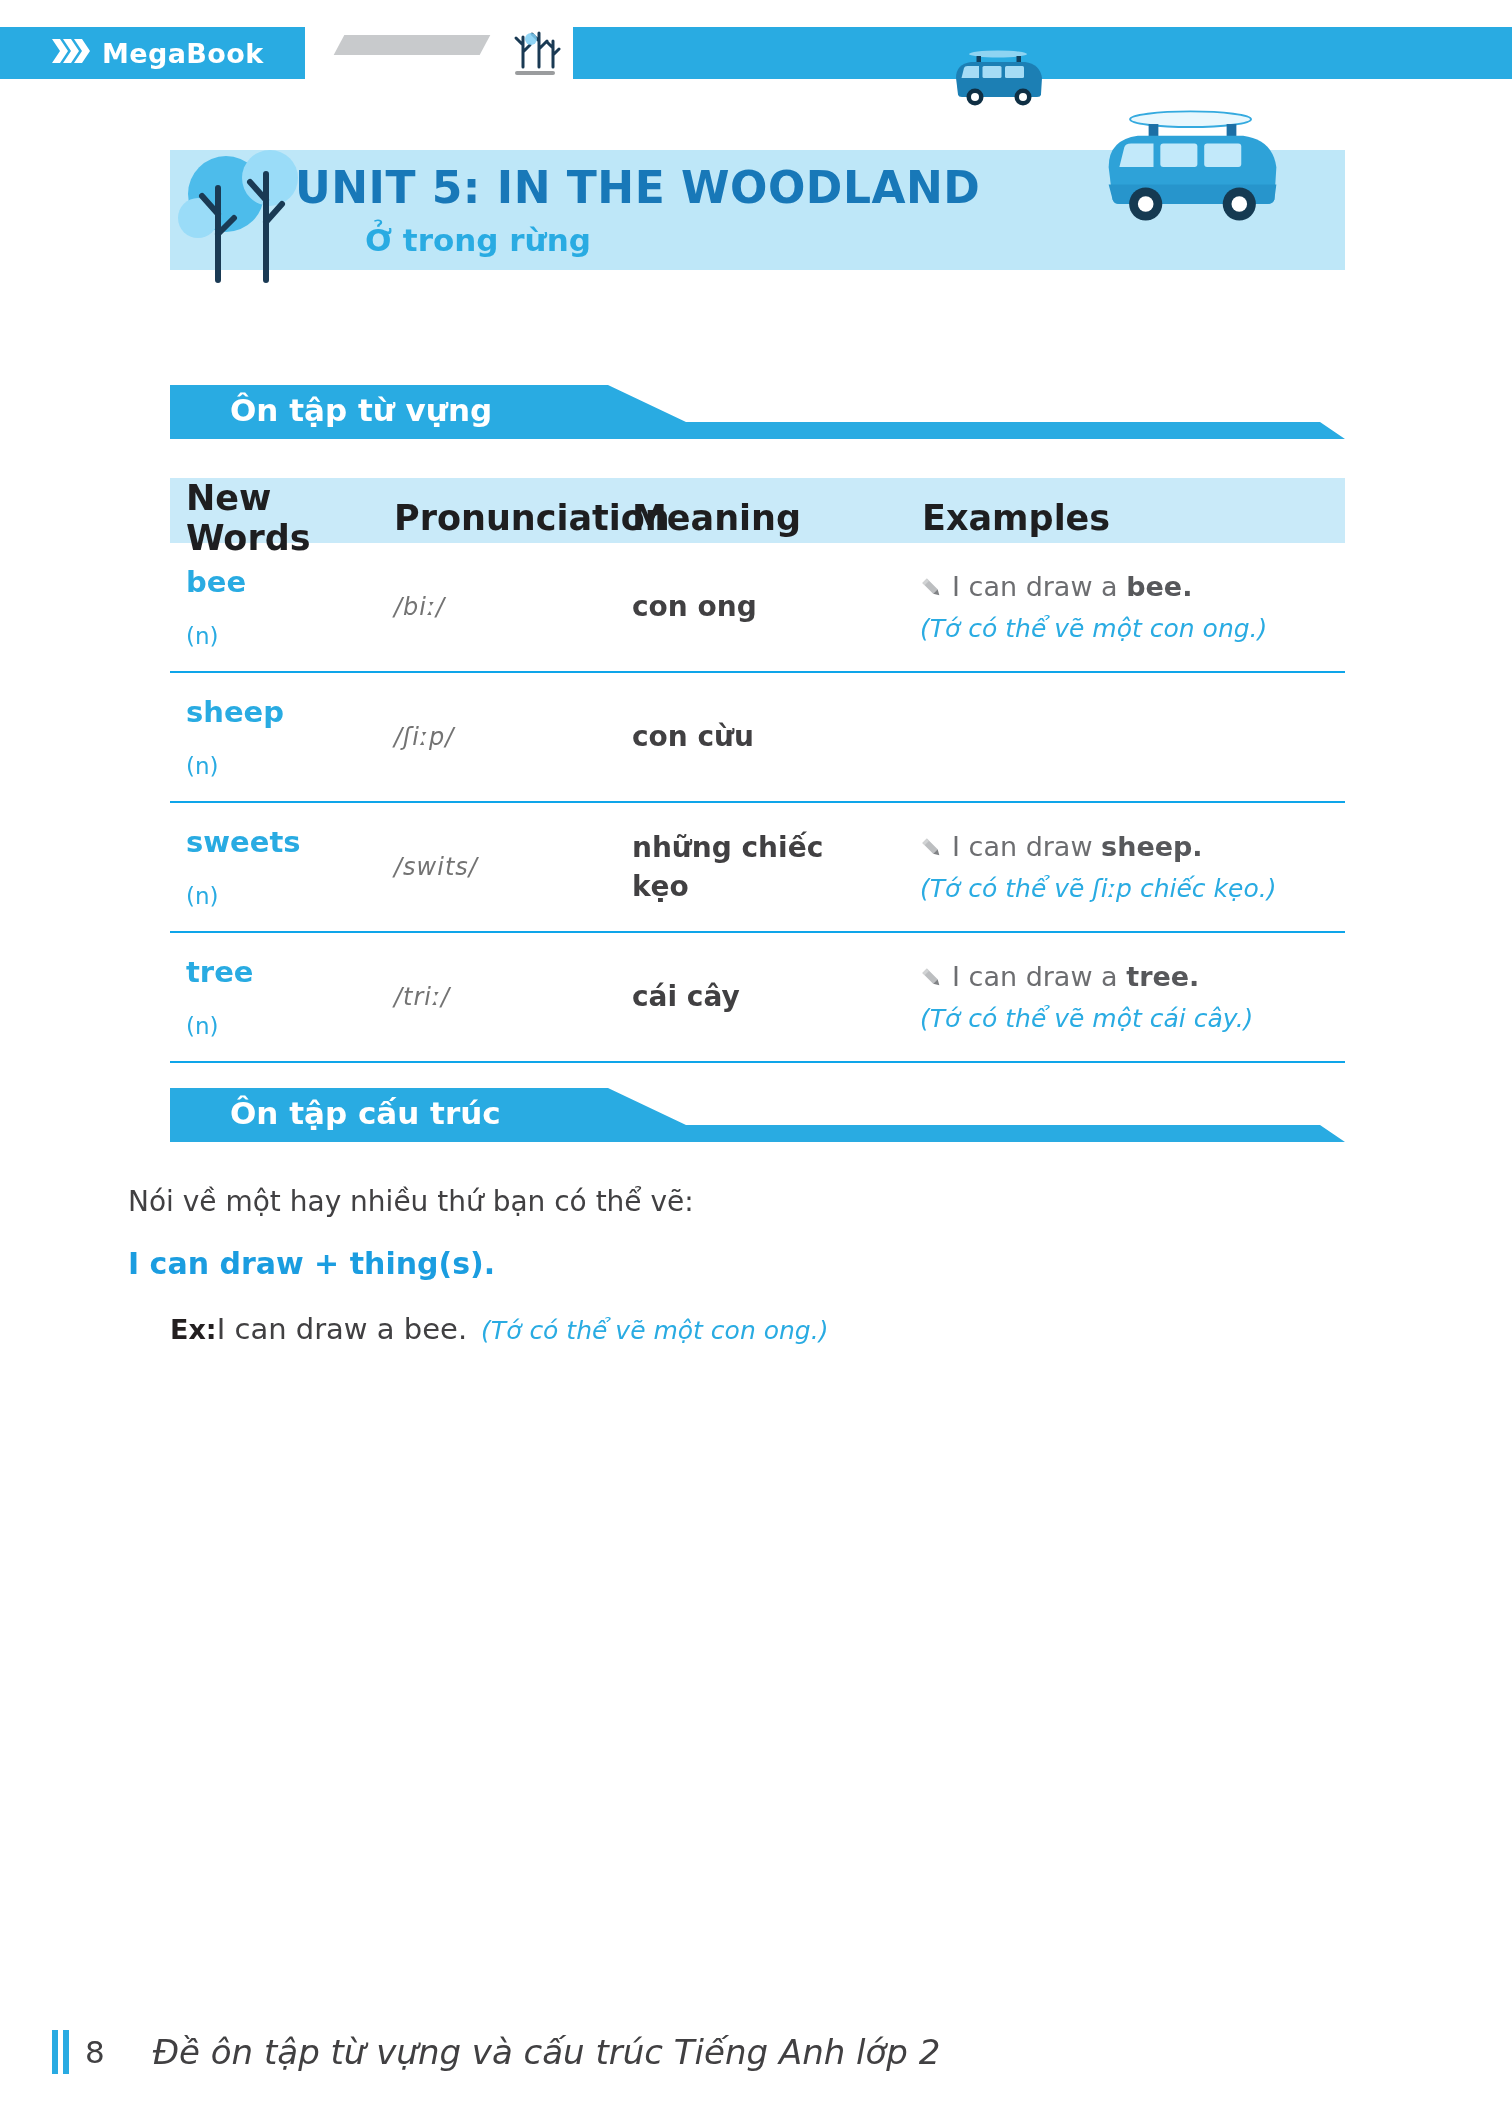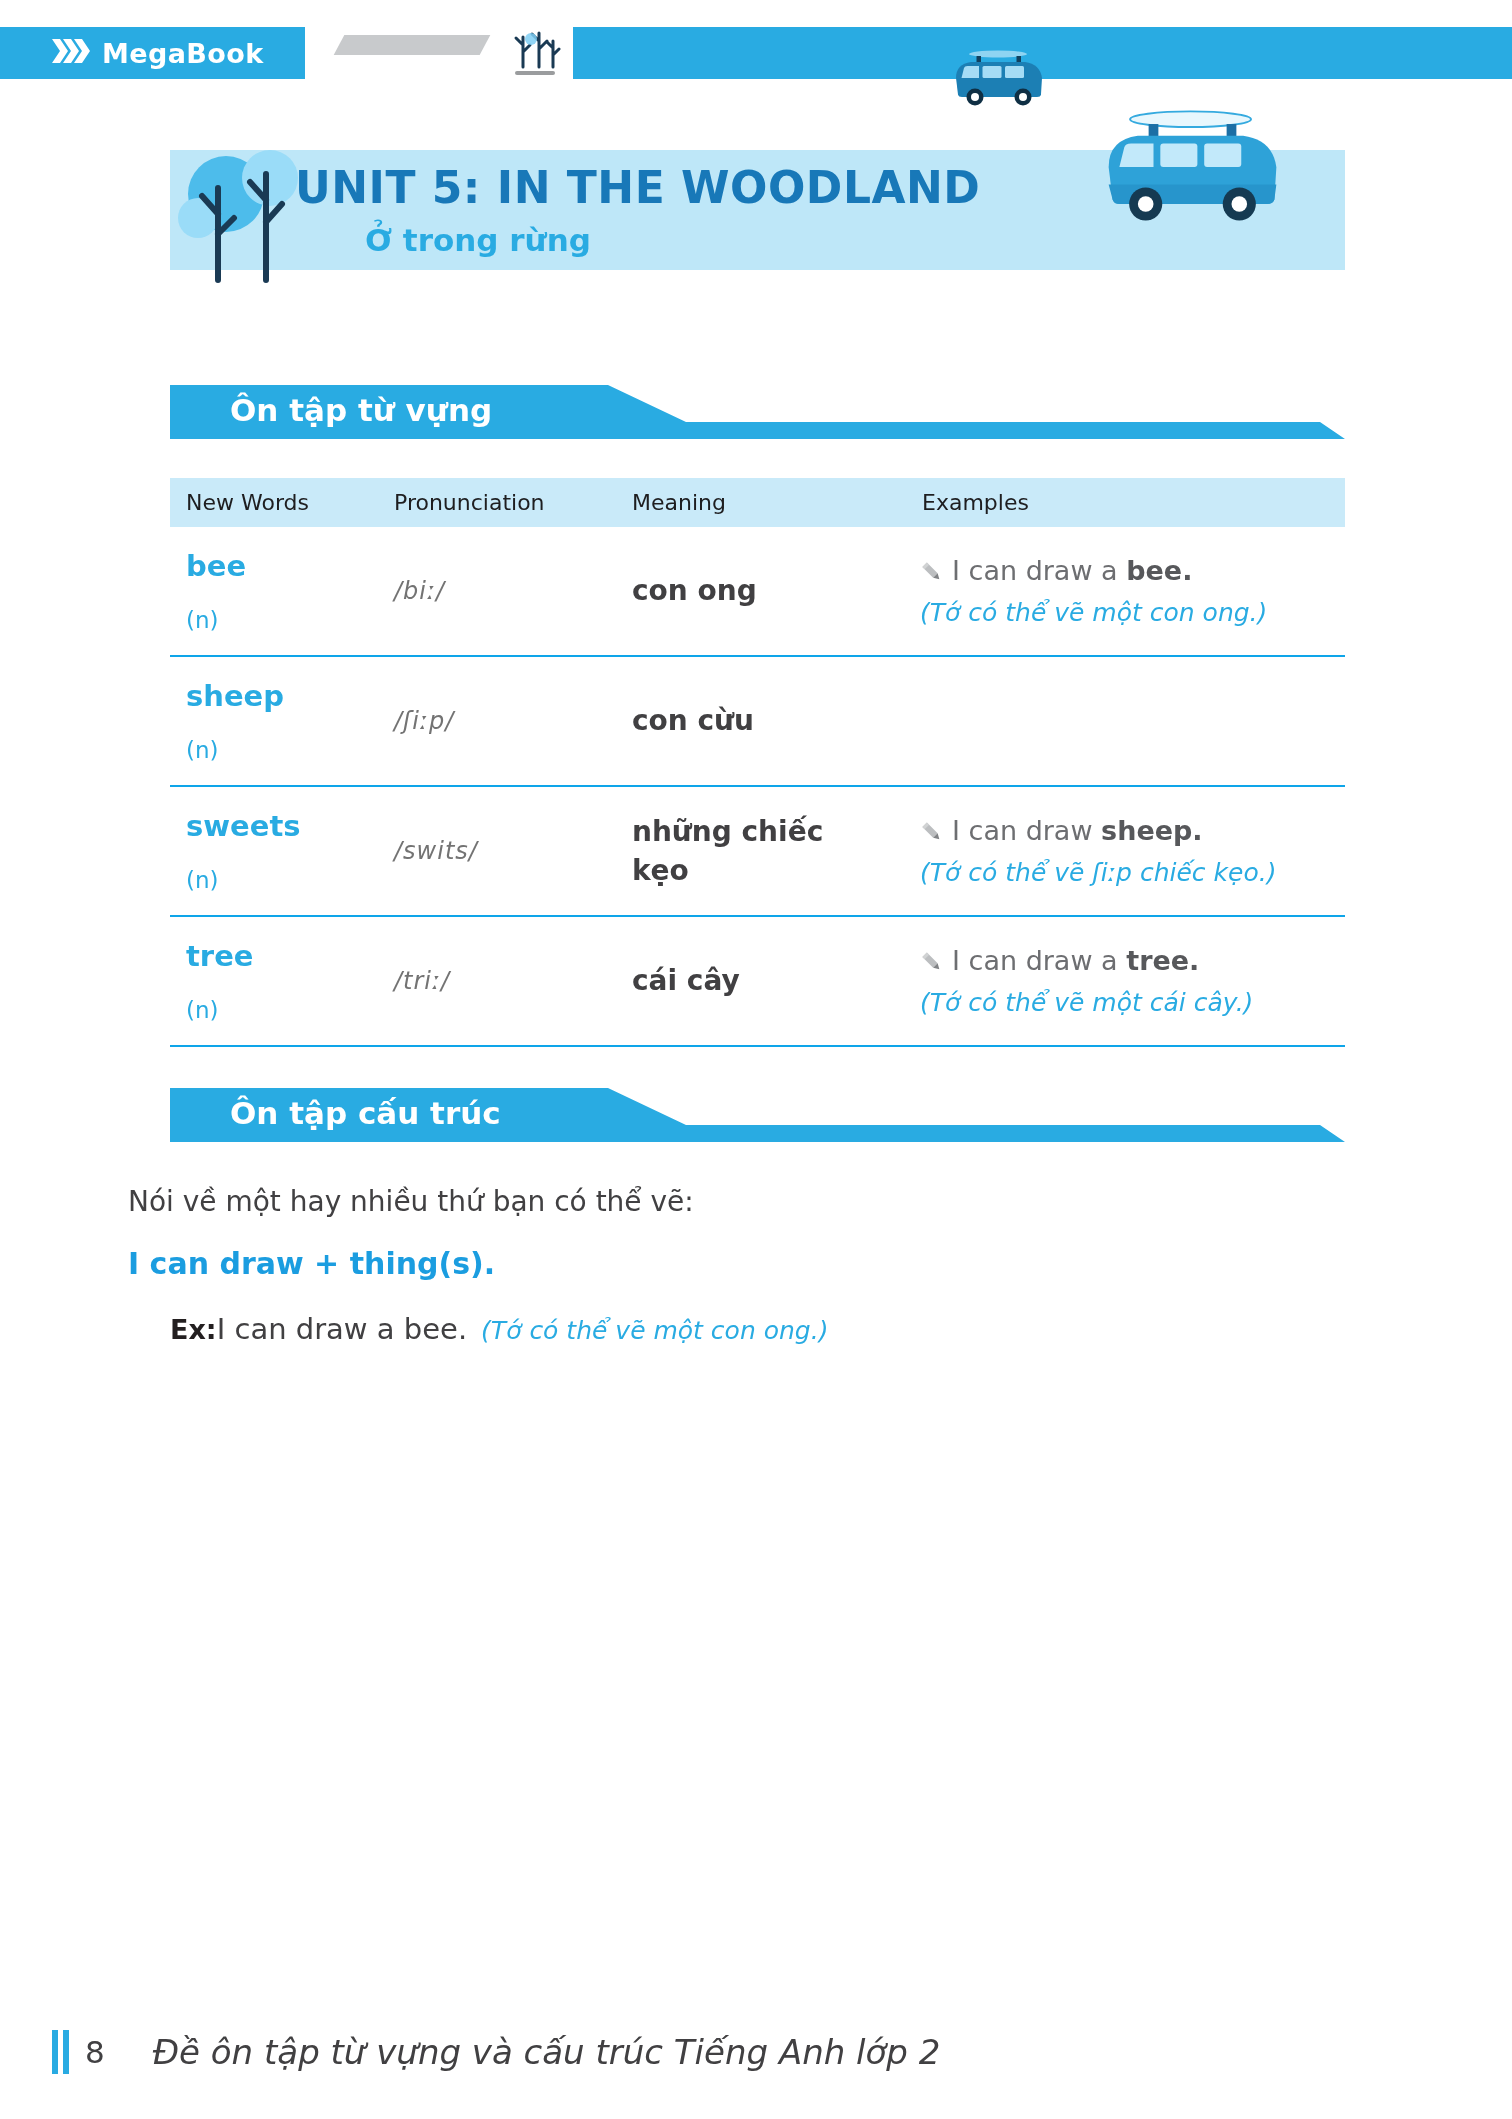--- a/index.html
+++ b/index.html
@@ -25,21 +25,21 @@
   
   .ribbon { position:absolute; left:170px; width:1175px; height:54px; background:#29ABE2;
     clip-path:polygon(0 0, 438px 0, 516px 37px, 1150px 37px, 1175px 54px, 0 54px); }
   .ribbon-label { padding-left:60px; line-height:50px; color:#ffffff; font-weight:700; font-size:31px; }
   .ribbon-vocab { top:385px; }
   .ribbon-structure { top:1088px; }
 
   
   .vocab-table { position:absolute; left:170px; top:478px; width:1175px; }
   .thead, .trow { display:grid; grid-template-columns:208px 238px 290px 1fr; }
-  .thead { background:#C9EAF9; height:49px; align-items:center; font-weight:400; font-size:22px; color:#1E1E20; }
+  .thead { background:#C9EAF9; height:65px; align-items:center; font-weight:700; font-size:35px; color:#1E1E20; }
   .thead > div { padding-left:16px; }
   .trow { border-bottom:2px solid #0ea5e9; padding:22px 0; align-items:center; }
   .c-word { display:flex; flex-direction:column; gap:24px; padding-left:16px; }
   .word { color:#29ABE2; font-weight:700; font-size:29px; }
   .pos { color:#29ABE2; font-size:23px; }
   .c-pron { padding-left:16px; font-size:24px; color:#737373; letter-spacing:1px;font-style:italic; }
   .c-meaning { padding-left:16px; padding-right:40px; font-size:28px; font-weight:700; color:#414042; line-height:1.4; }
   .c-example { padding-left:14px; padding-right:12px; }
   .ex-line { font-size:27px; color:#6D6E71; line-height:1.3; }
   .pencil svg { vertical-align:-4px; margin-right:8px; }

